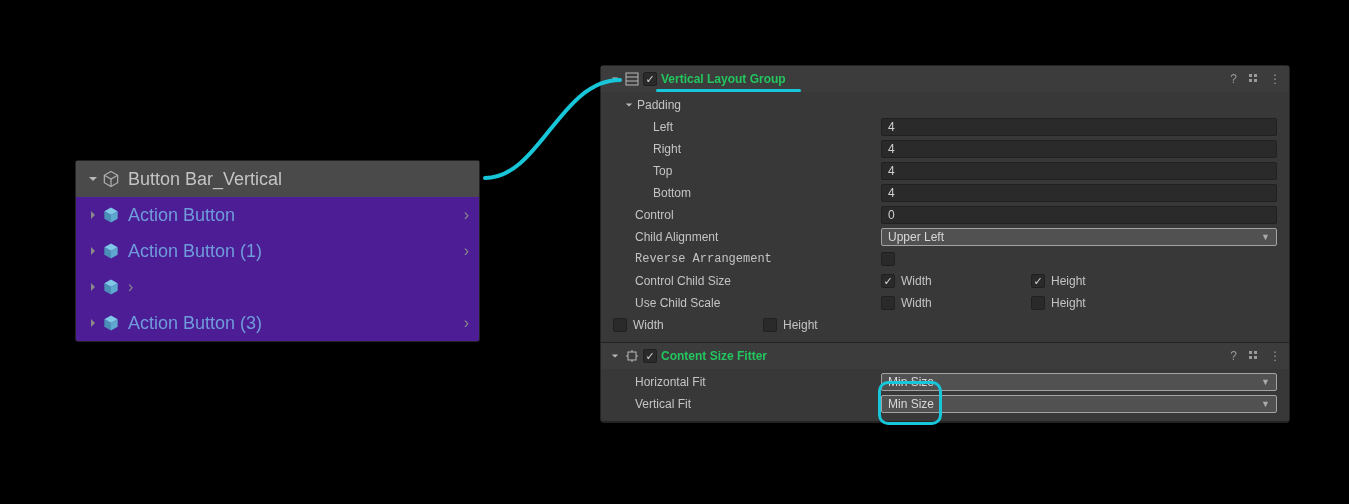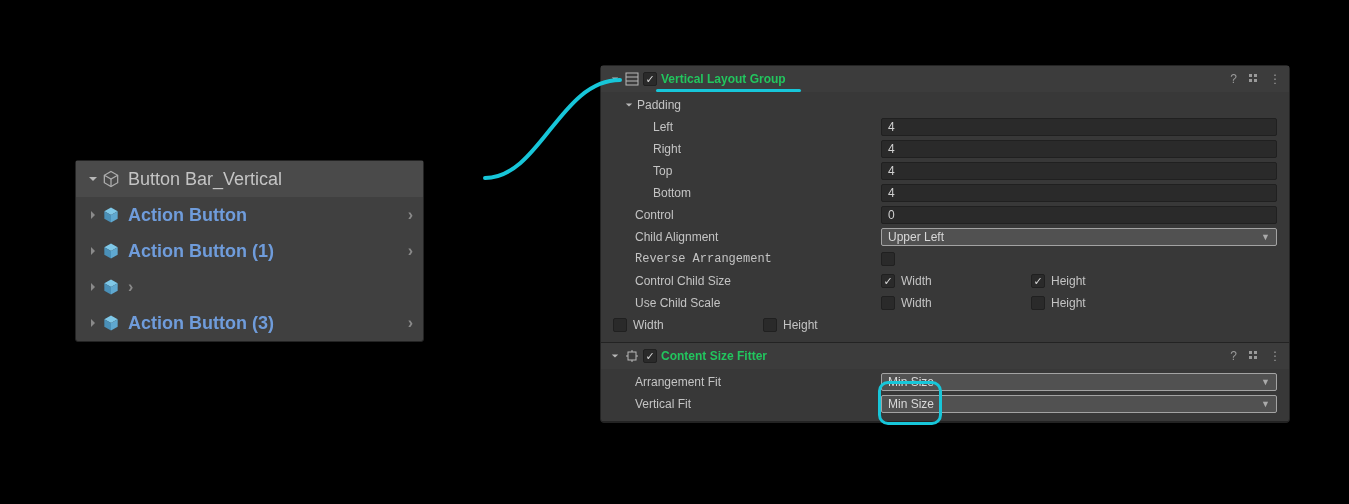--- a/index.html
+++ b/index.html
@@ -12,38 +12,37 @@
     height: 504px;
     position: relative;
     overflow: hidden;
   }
 
   
   .hierarchy-panel {
     position: absolute;
     left: 75px;
     top: 160px;
-    width: 349px;
-    background: #404040;
+    width: 405px;
+    background: #4c1d95;
     border: 1px solid #232323;
     border-radius: 3px;
   }
   .hierarchy-row {
     display: flex;
     align-items: center;
     height: 36px;
     padding-left: 10px;
     padding-right: 10px;
     font-size: 18px;
   }
   .hierarchy-row.selected {
     background: #4a4a4a;
   }
   .hierarchy-row.child {
-    font-weight: bold;
   }
   .foldout {
     width: 14px;
     display: inline-flex;
     justify-content: center;
     align-items: center;
     color: #b8b8b8;
   }
   .cube-icon {
     width: 22px;
@@ -450,21 +449,21 @@
               <rect x="7" y="2" width="3" height="3" fill="#9a9a9a"></rect>
               <rect x="2" y="7" width="3" height="3" fill="#9a9a9a"></rect>
               <rect x="7" y="7" width="3" height="3" fill="#9a9a9a"></rect>
             </svg>
         </span>
         <span>⋮</span>
       </div>
     </div>
     <div class="component-body">
       <div class="prop-row">
-        <div class="prop-label" style="padding-left:22px;">Arrangement Fit</div>
+        <div class="prop-label" style="padding-left:22px;">Horizontal Fit</div>
         <div class="prop-value">
           <div class="dropdown">
             <span>Min Size</span>
             <span class="dd-arrow">▼</span>
           </div>
         </div>
       </div>
       <div class="prop-row">
         <div class="prop-label" style="padding-left:22px;">Vertical Fit</div>
         <div class="prop-value">

